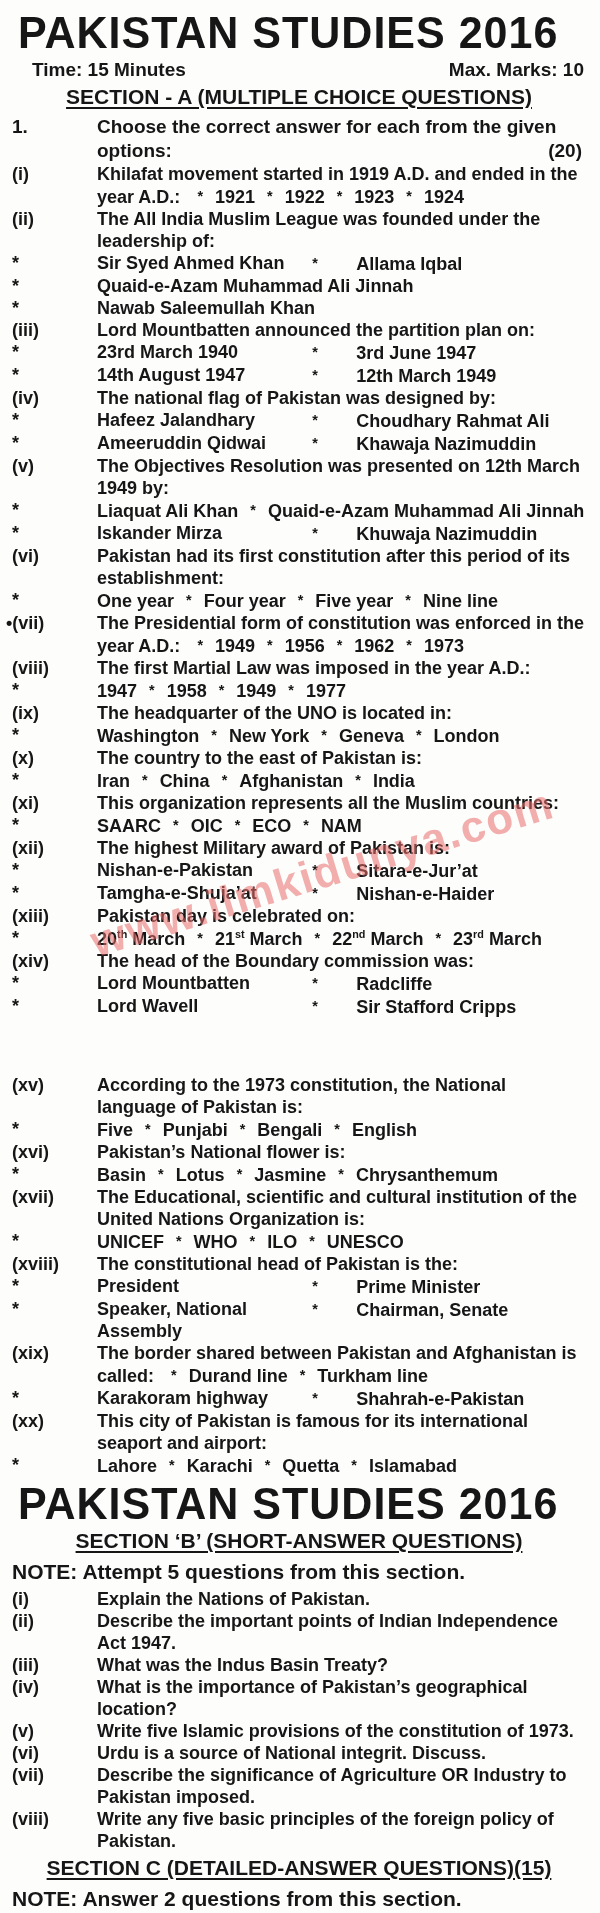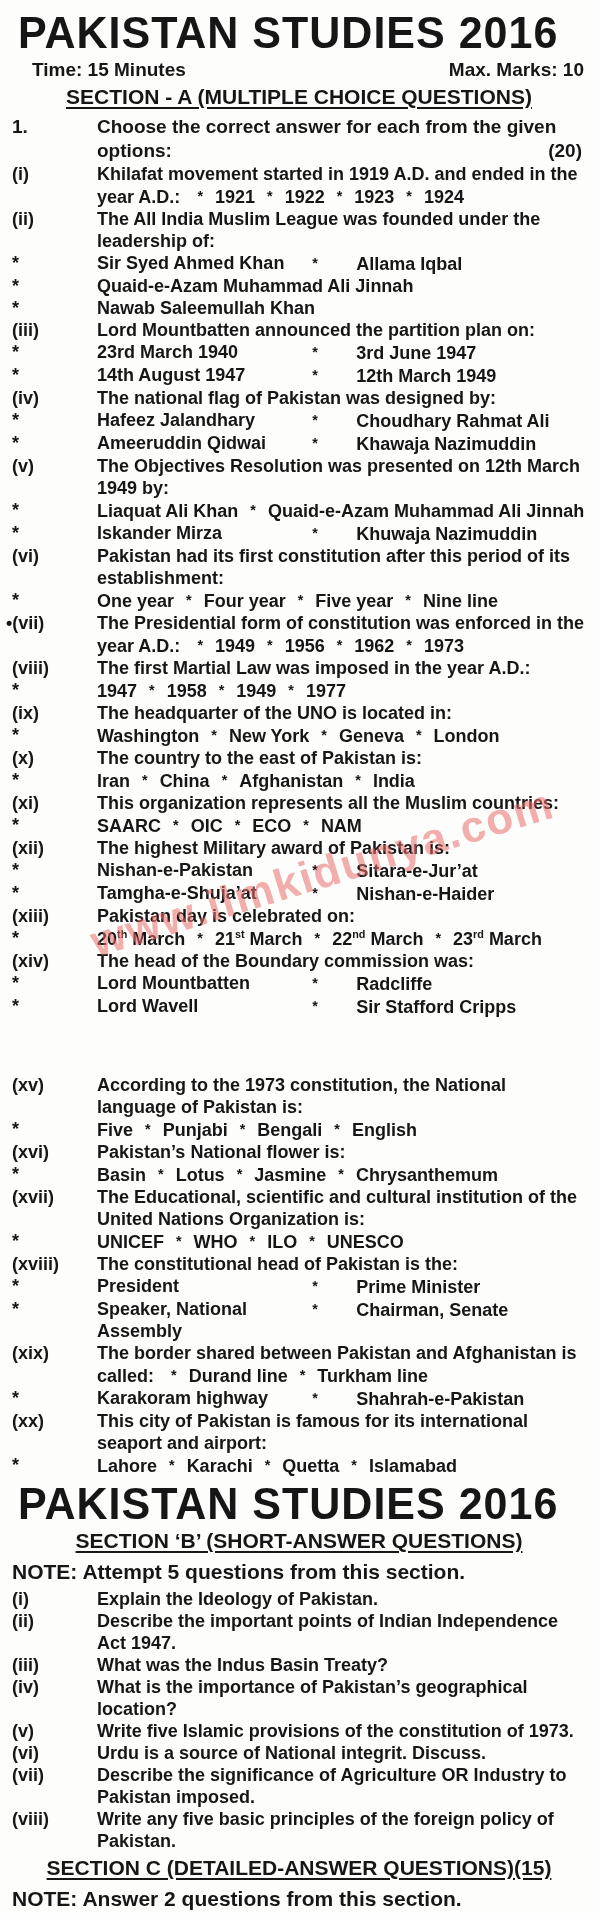--- a/index.html
+++ b/index.html
@@ -285,21 +285,21 @@
       </div>
   </section>
 
   <section>
     <div class="title">PAKISTAN STUDIES  2016</div>
     <div class="sec-head">SECTION ‘B’   (SHORT-ANSWER QUESTIONS)</div>
     <div class="rows" id="rows2">
         <div class="note">NOTE: Attempt 5 questions from this section.</div>
         <div class="row">
           <span class="lab">(i)</span>
-          <span class="body"><span>Explain the Ideology of Pakistan.</span></span>
+          <span class="body"><span>Explain the Nations of Pakistan.</span></span>
         </div>
         <div class="row">
           <span class="lab">(ii)</span>
           <span class="body"><span>Describe the important points of Indian Independence Act 1947.</span></span>
         </div>
         <div class="row">
           <span class="lab">(iii)</span>
           <span class="body"><span>What was the Indus Basin Treaty?</span></span>
         </div>
         <div class="row">

